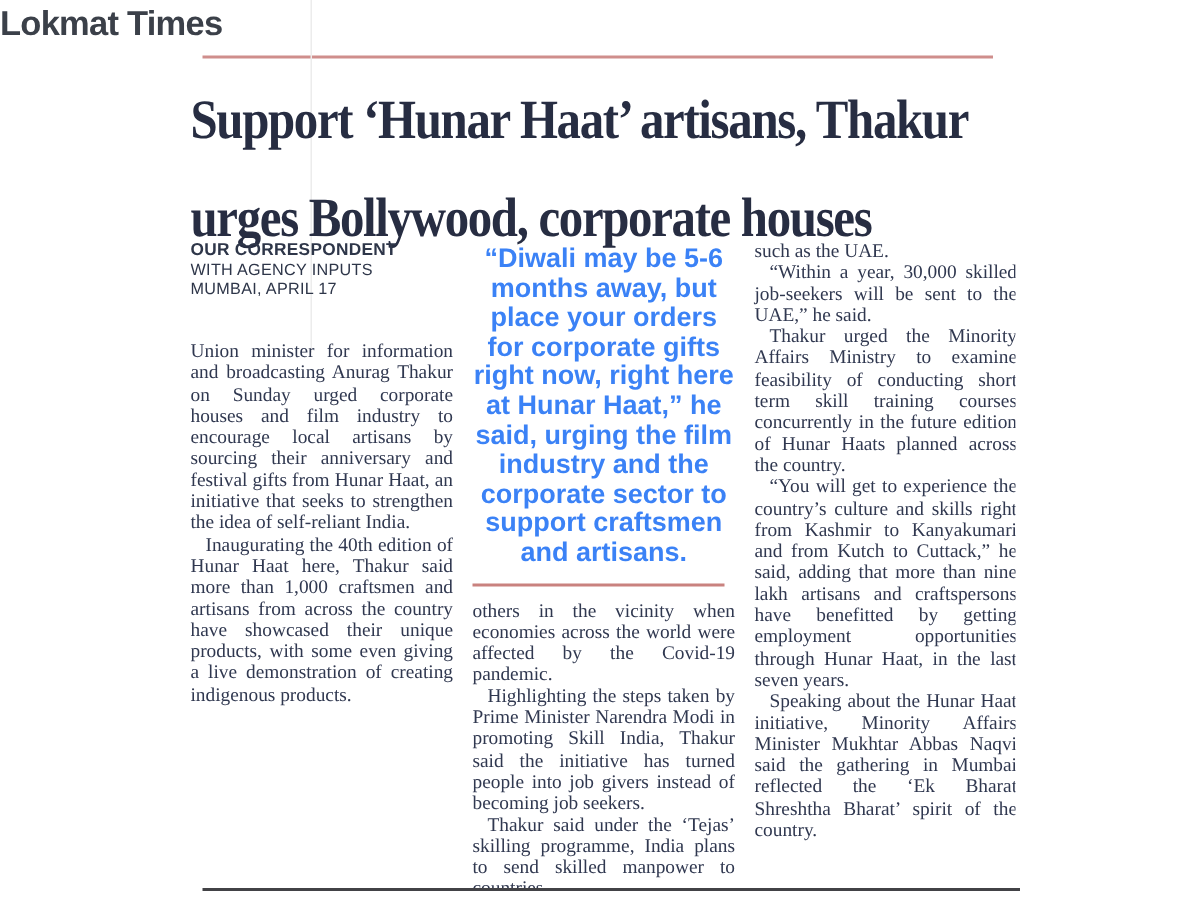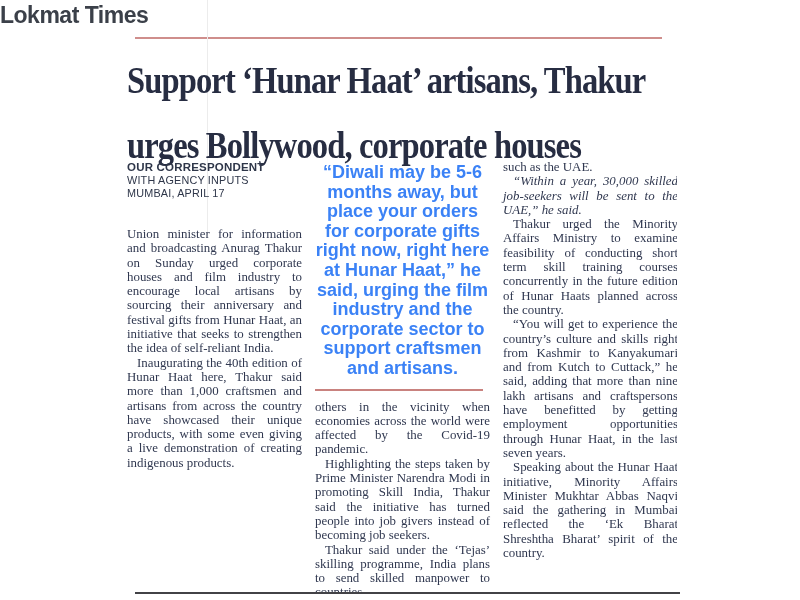--- a/index.html
+++ b/index.html
@@ -41,21 +41,21 @@
 
   .byline{font-family:"Liberation Sans", sans-serif;color:#2e3649;margin-bottom:27px;}
   .byline-main{font-weight:bold;font-size:11.5px;line-height:14px;letter-spacing:0.2px;}
   .byline-sub{font-size:10.8px;line-height:13px;letter-spacing:0.2px;}
 
   .col p{
     margin:0;color:#303850;font-size:12.9px;line-height:14.3px;
     text-align:justify;
   }
   .col p + p{text-indent:10px;}
-  .col p.indent-first{text-indent:10px;font-style:italic;}
+  .col p.indent-first{text-indent:10px;}
 
   .pullquote{
     font-family:"Liberation Sans", sans-serif;font-weight:bold;
     color:#3b82f6;font-size:18px;line-height:19.6px;
     text-align:center;margin:3px 0 0 0;
   }
   .quote-rule{
     width:168px;height:2px;background:#c9827f;margin:10px 0 9px 0;
   }
 

